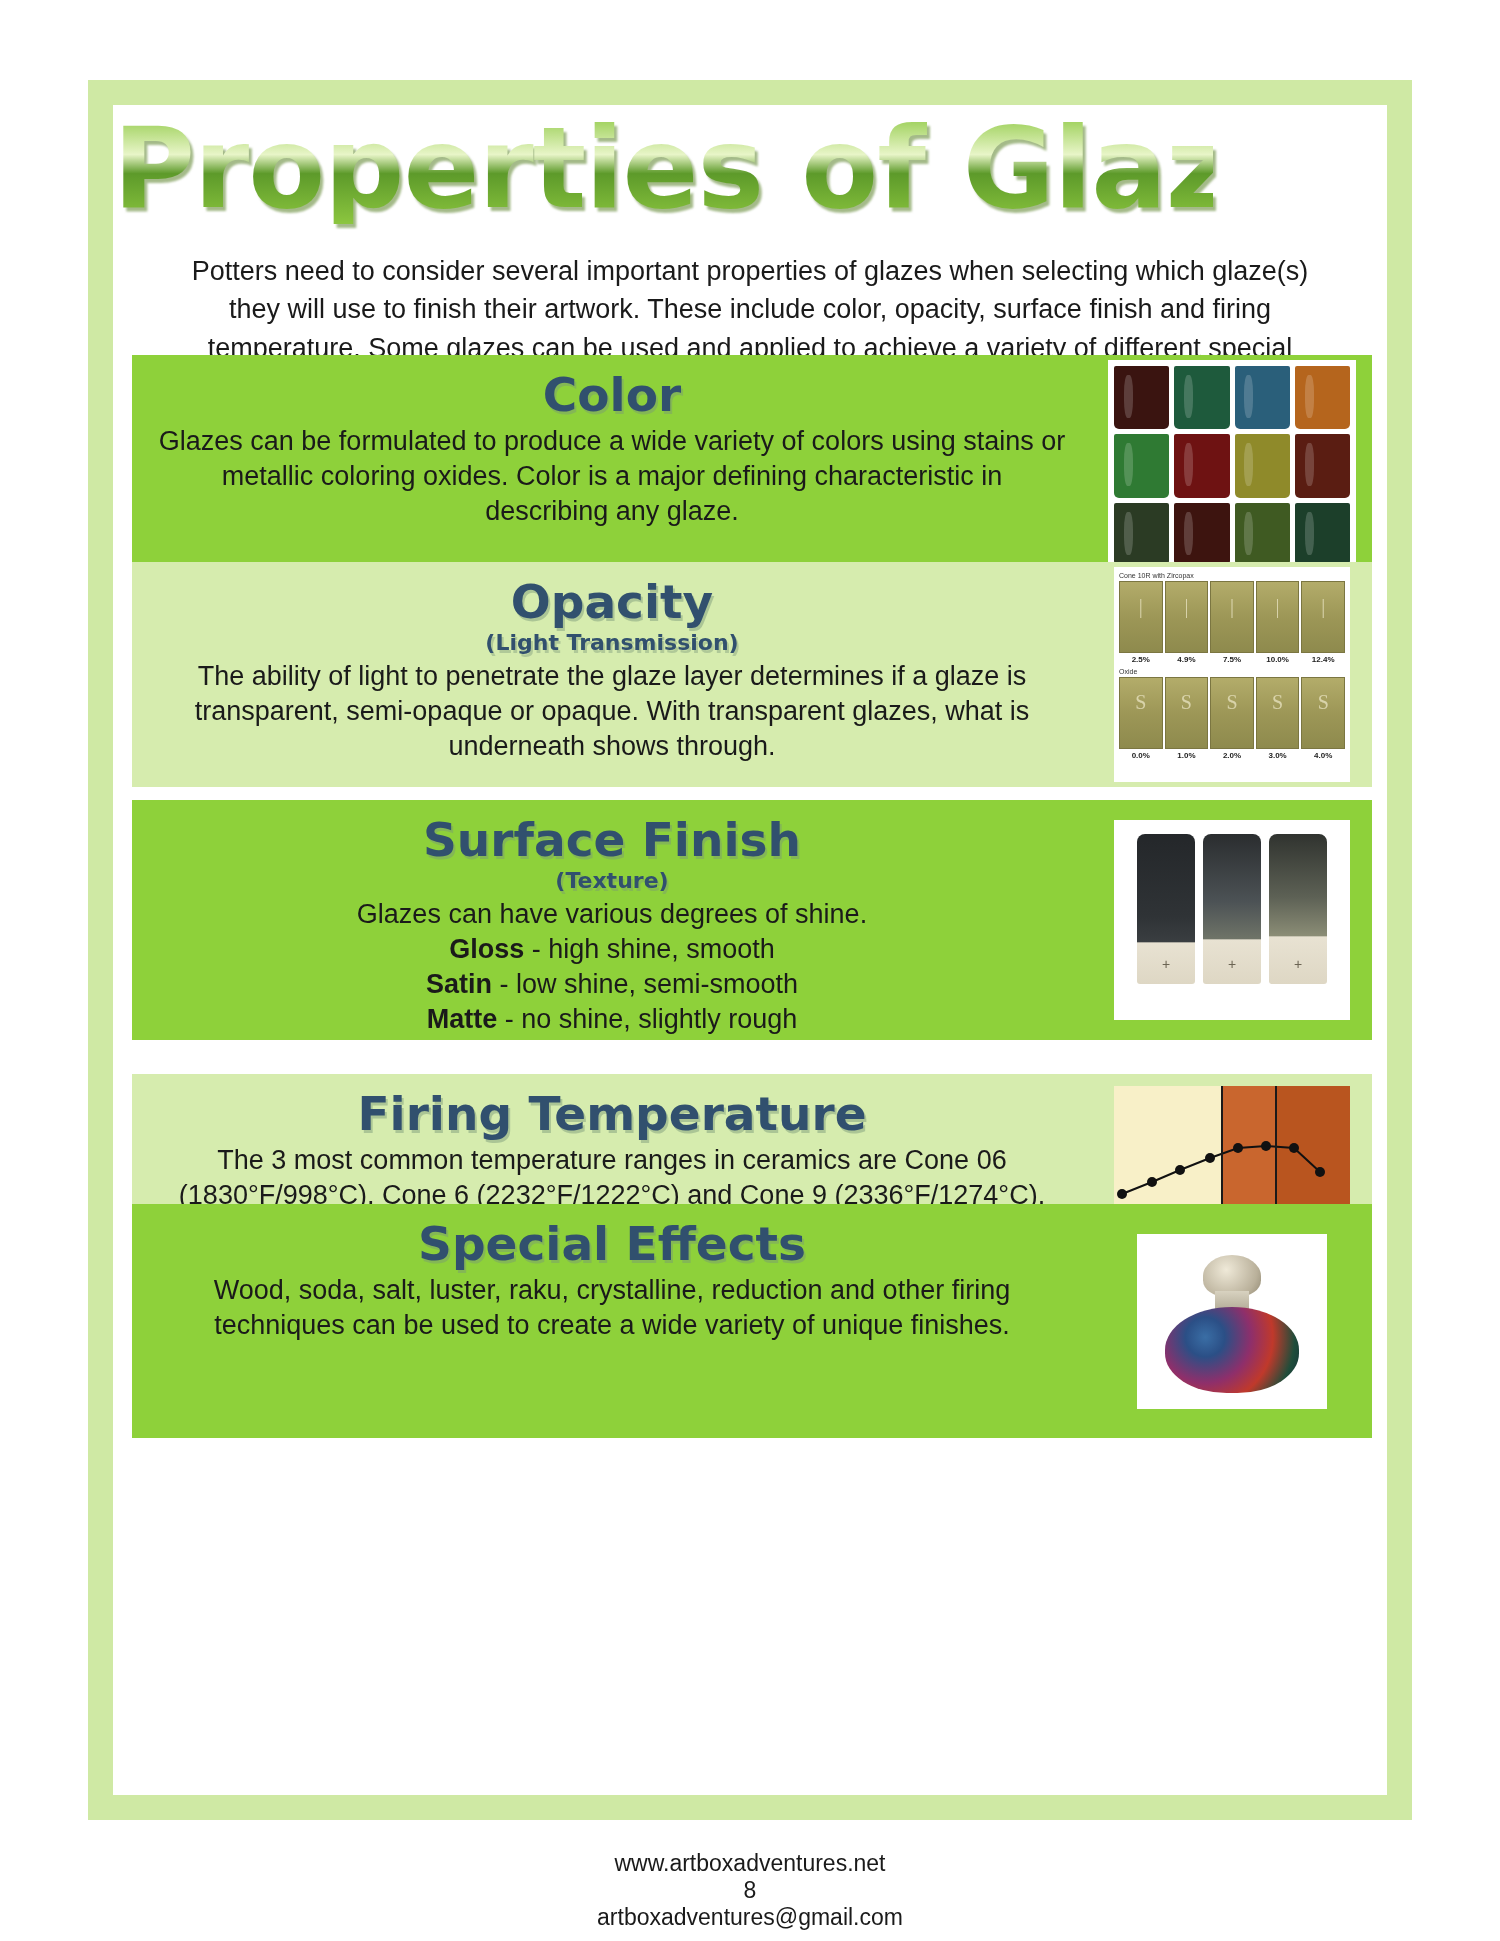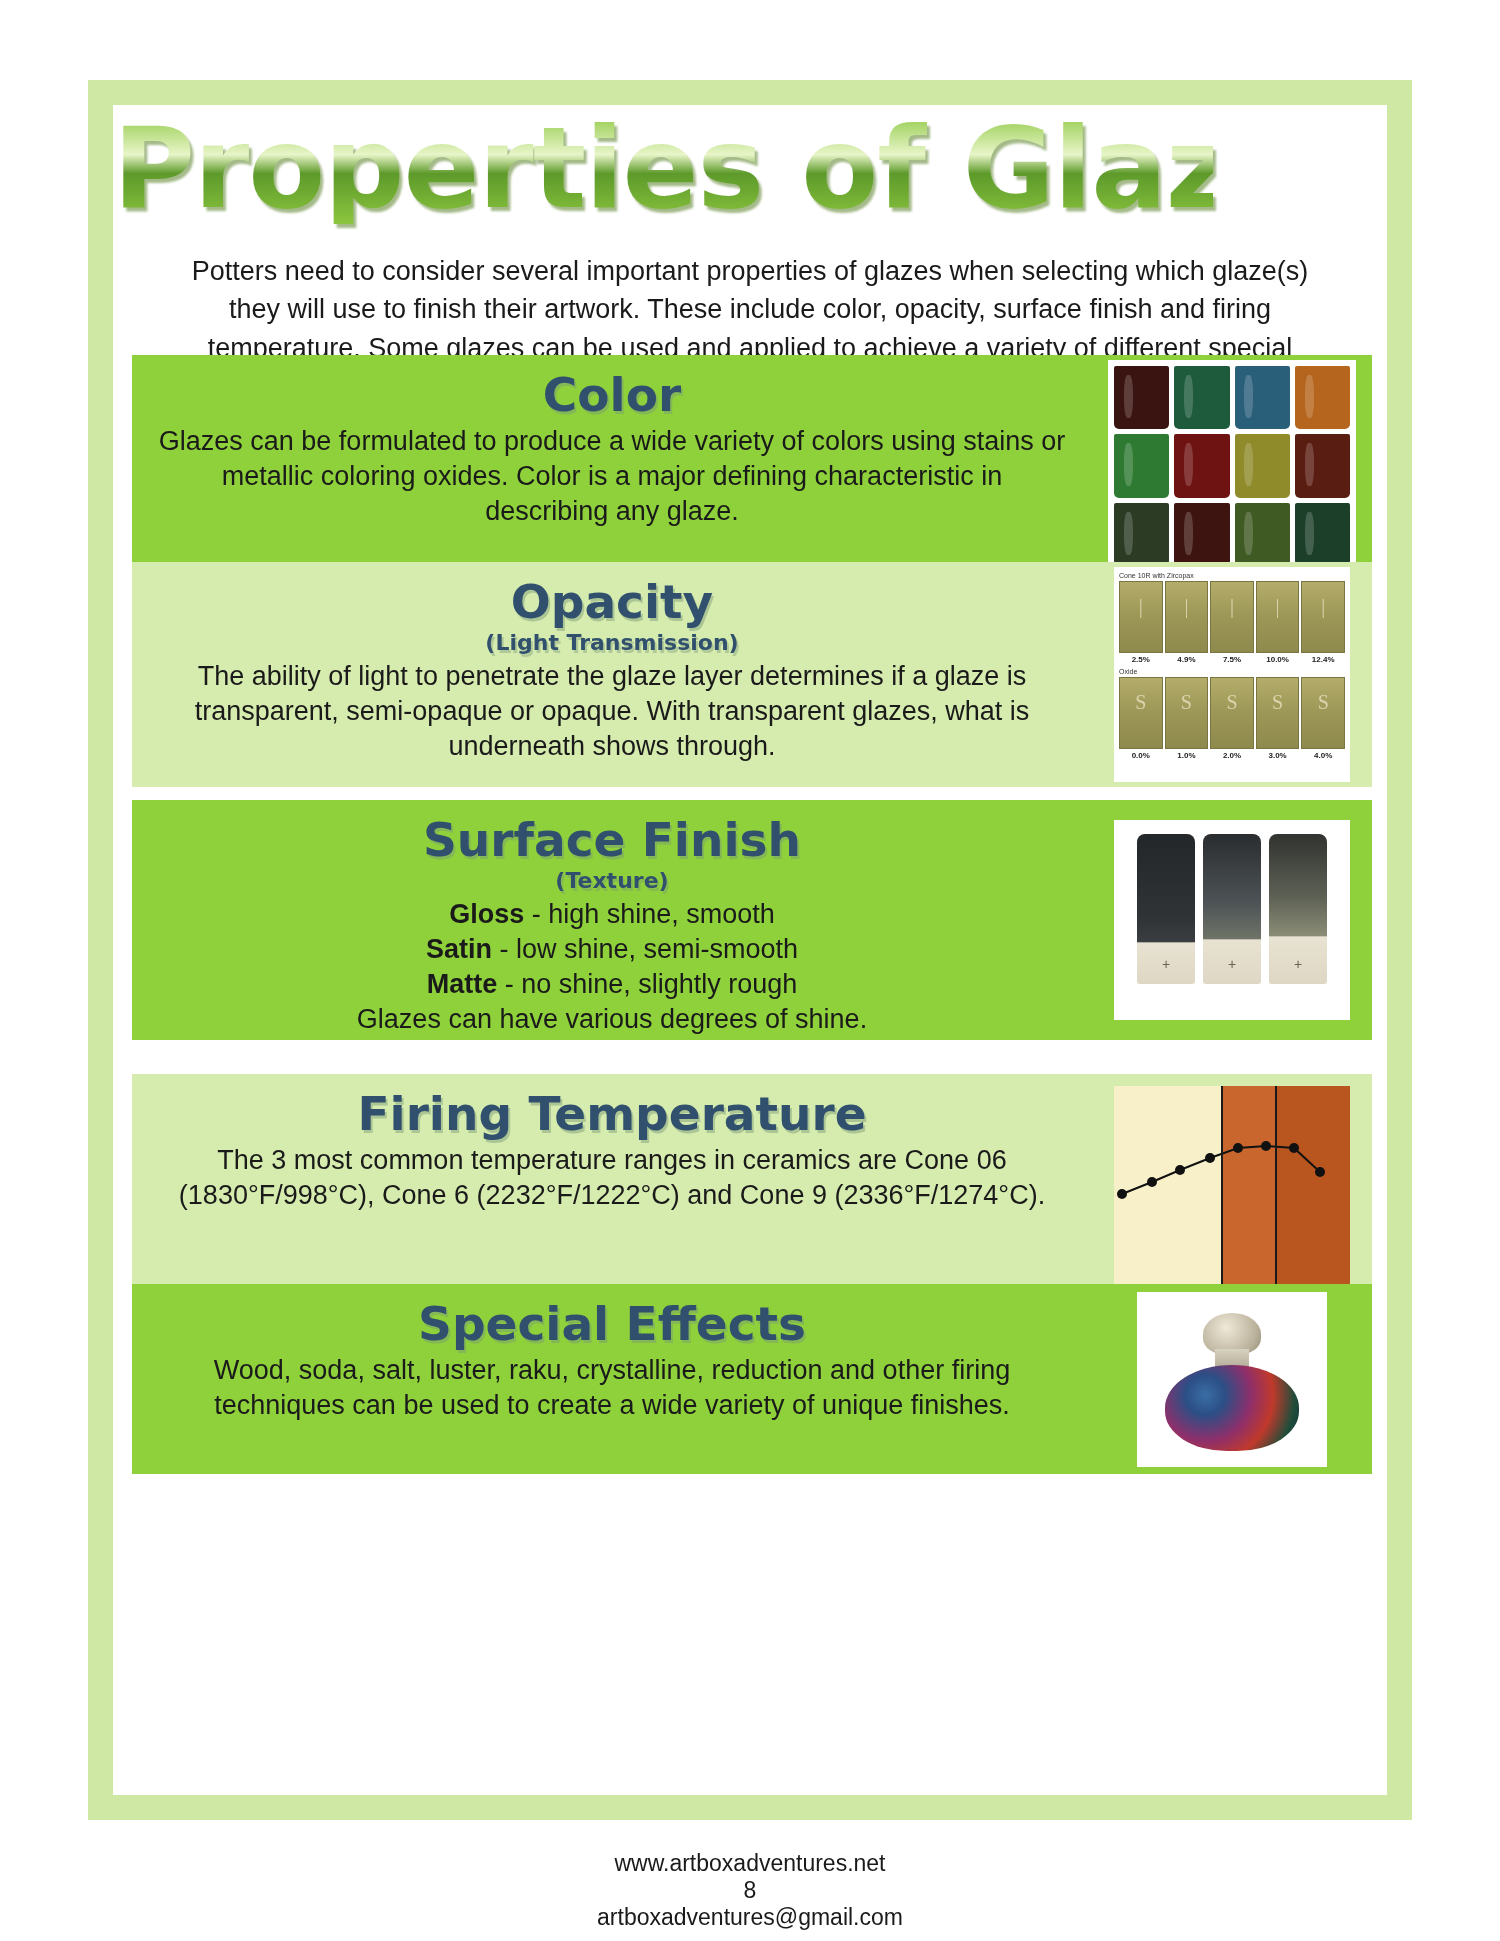--- a/index.html
+++ b/index.html
@@ -413,26 +413,26 @@
           <span>4.0%</span>
         </div>
       </div>
     </div>
   </div>
 
   <div class="section" style="top:800px; height:240px;">
     <div class="sec-body dark">
       <div class="sec-title">Surface Finish</div>
       <div class="sec-subtitle">(Texture)</div>
+      <div class="sec-text">Glazes can have various degrees of shine.</div>
       <div class="sec-text">
         <span class="sec-line"><span class="bold-term">Gloss</span><span> - high shine, smooth</span></span>
         <span class="sec-line"><span class="bold-term">Satin</span><span> - low shine, semi-smooth</span></span>
         <span class="sec-line"><span class="bold-term">Matte</span><span> - no shine, slightly rough</span></span>
       </div>
-      <div class="sec-text">Glazes can have various degrees of shine.</div>
     </div>
     <div class="sec-img-wrap dark">
       <div class="img-box surface-img">
         <div class="sf-tile">
             <span class="plus">+</span>
           </div>
         <div class="sf-tile satin">
             <span class="plus">+</span>
           </div>
         <div class="sf-tile matte">
@@ -462,21 +462,21 @@
           <circle cx="152" cy="60" r="5" fill="#111"></circle>
           <circle cx="180" cy="62" r="5" fill="#111"></circle>
           <circle cx="206" cy="86" r="5" fill="#111"></circle>
           <line x1="108" y1="0" x2="108" y2="200" stroke="#1a1a1a" stroke-width="2"></line>
           <line x1="162" y1="0" x2="162" y2="200" stroke="#1a1a1a" stroke-width="2"></line>
         </svg>
       </div>
     </div>
   </div>
 
-  <div class="section" style="top:1284px; height:190px;">
+  <div class="section" style="top:1204px; height:234px;">
     <div class="sec-body dark">
       <div class="sec-title">Special Effects</div>
       <div class="sec-text">Wood, soda, salt, luster, raku, crystalline, reduction and other firing techniques can be used to create a wide variety of unique finishes.</div>
     </div>
     <div class="sec-img-wrap dark">
       <div class="img-box special-img">
         <div class="pot-top"></div>
         <div class="pot-neck"></div>
         <div class="pot-body"></div>
       </div>

